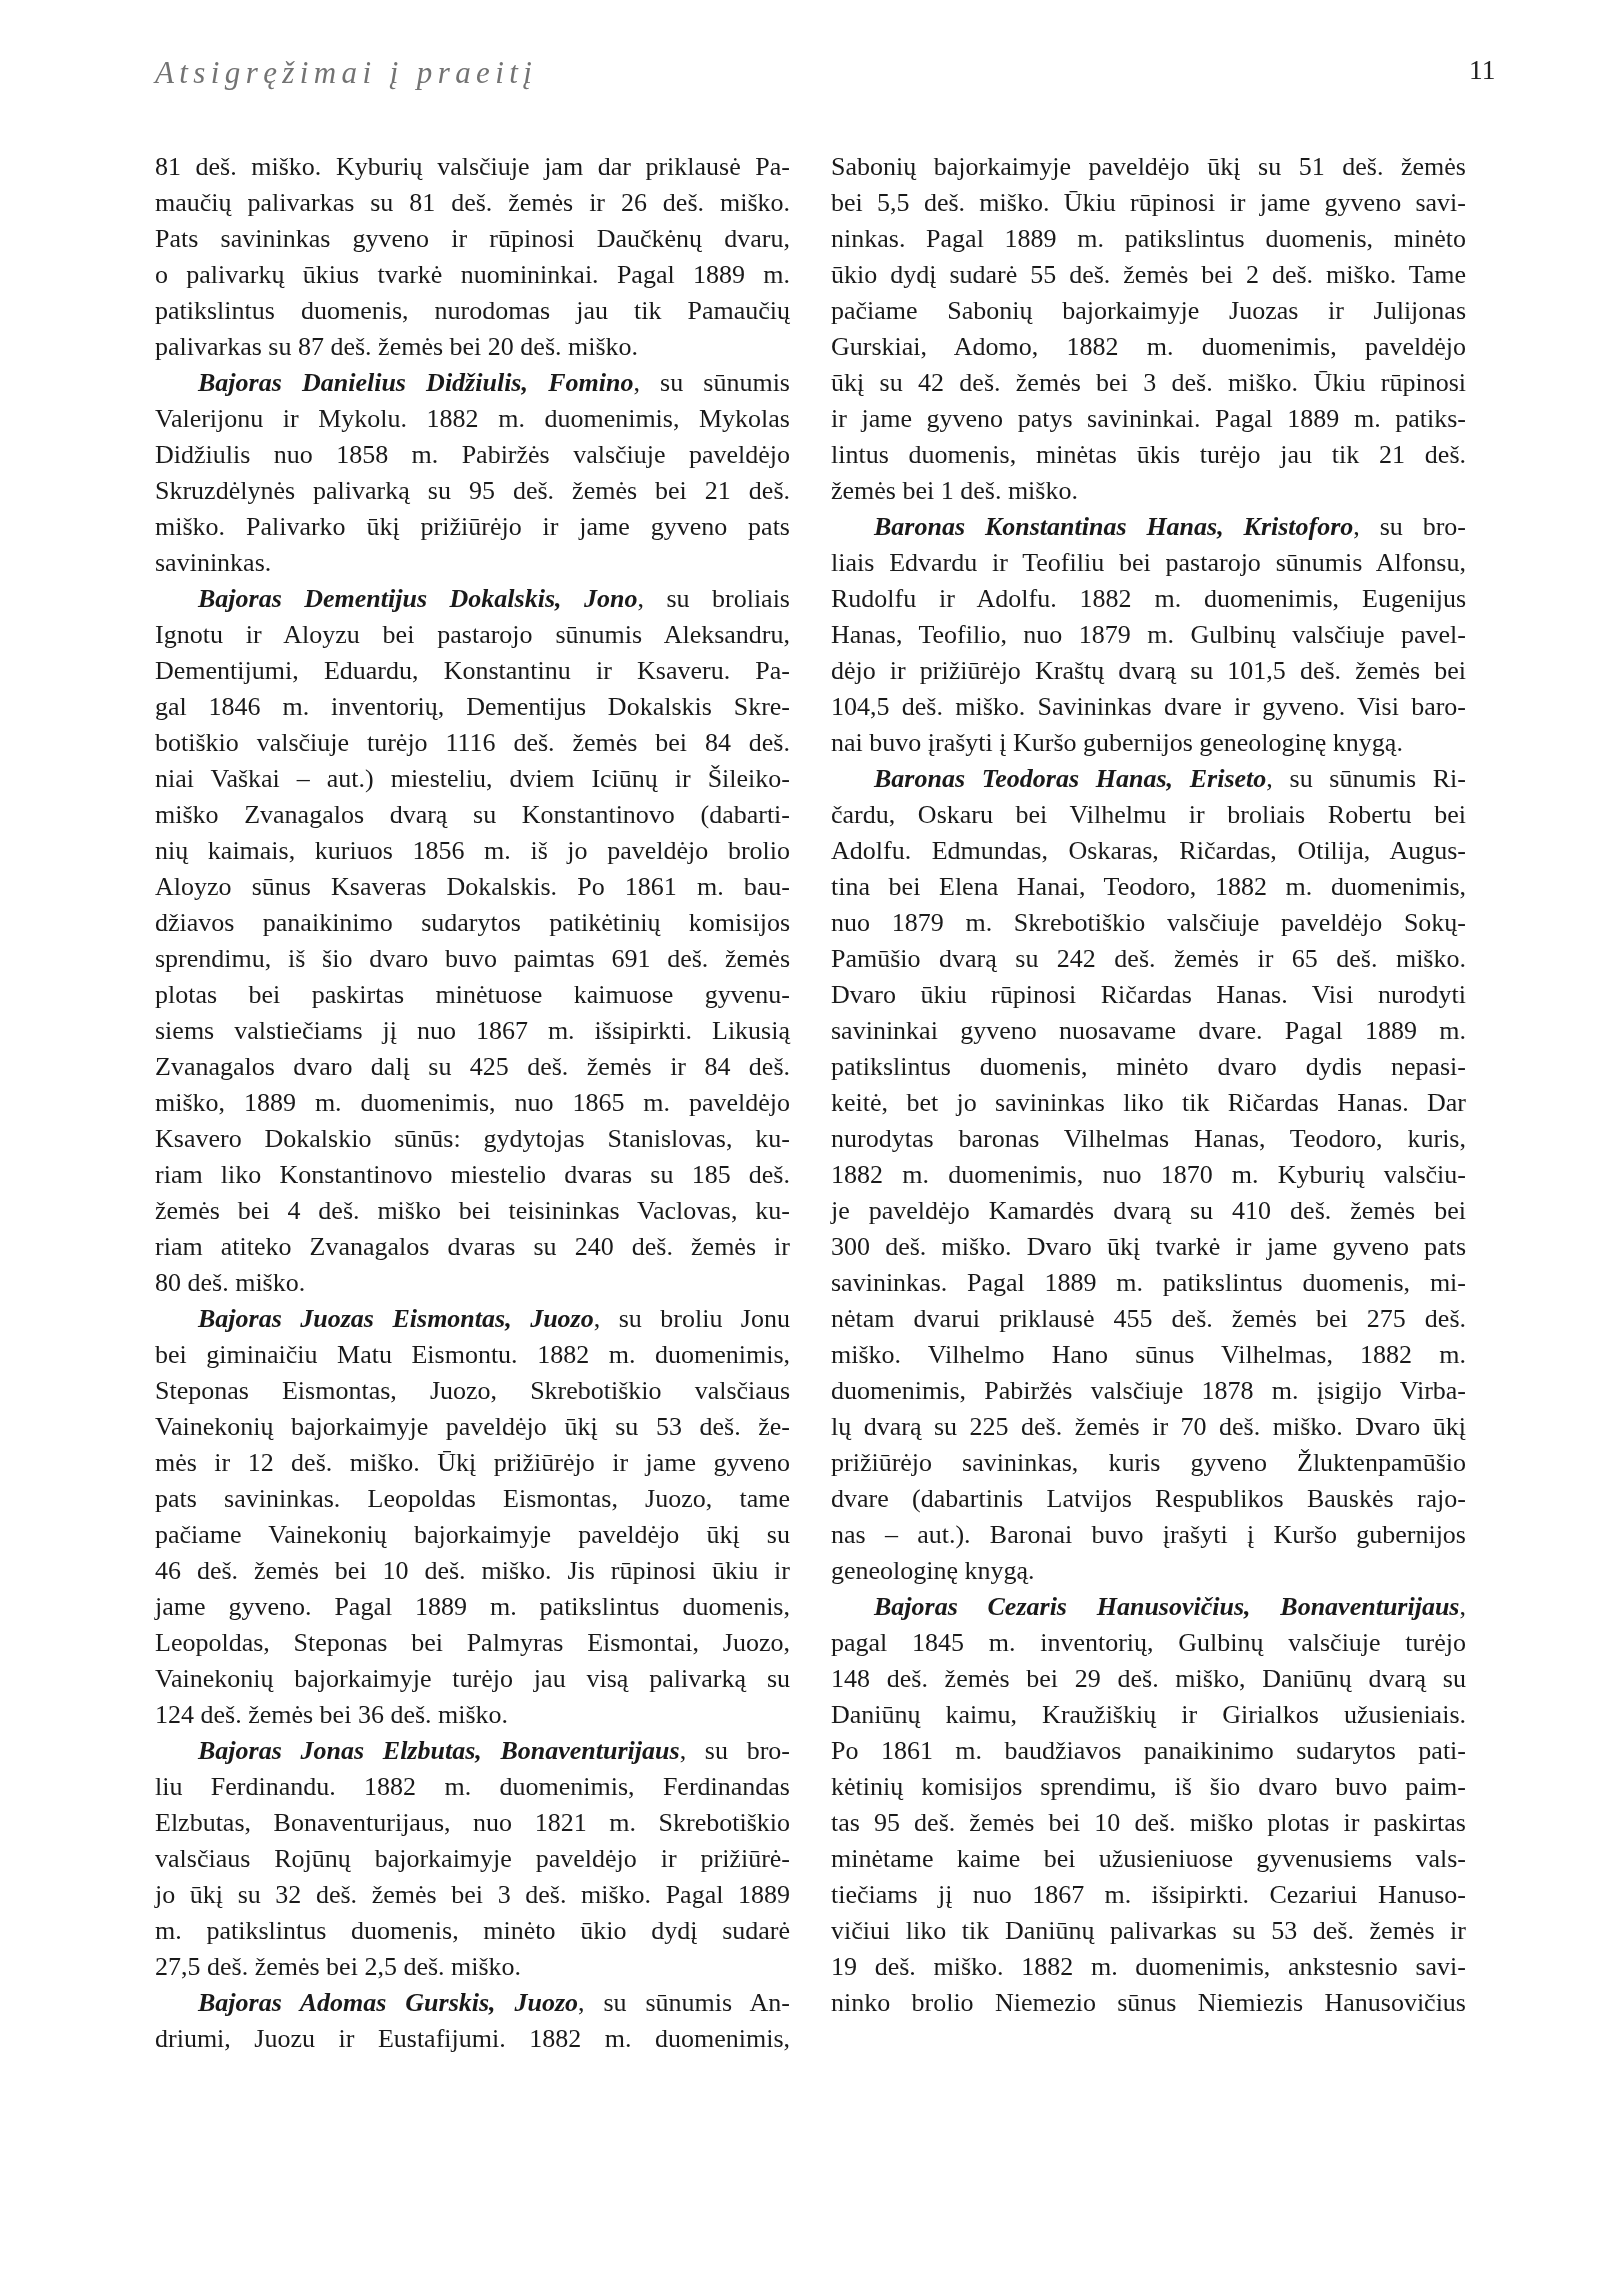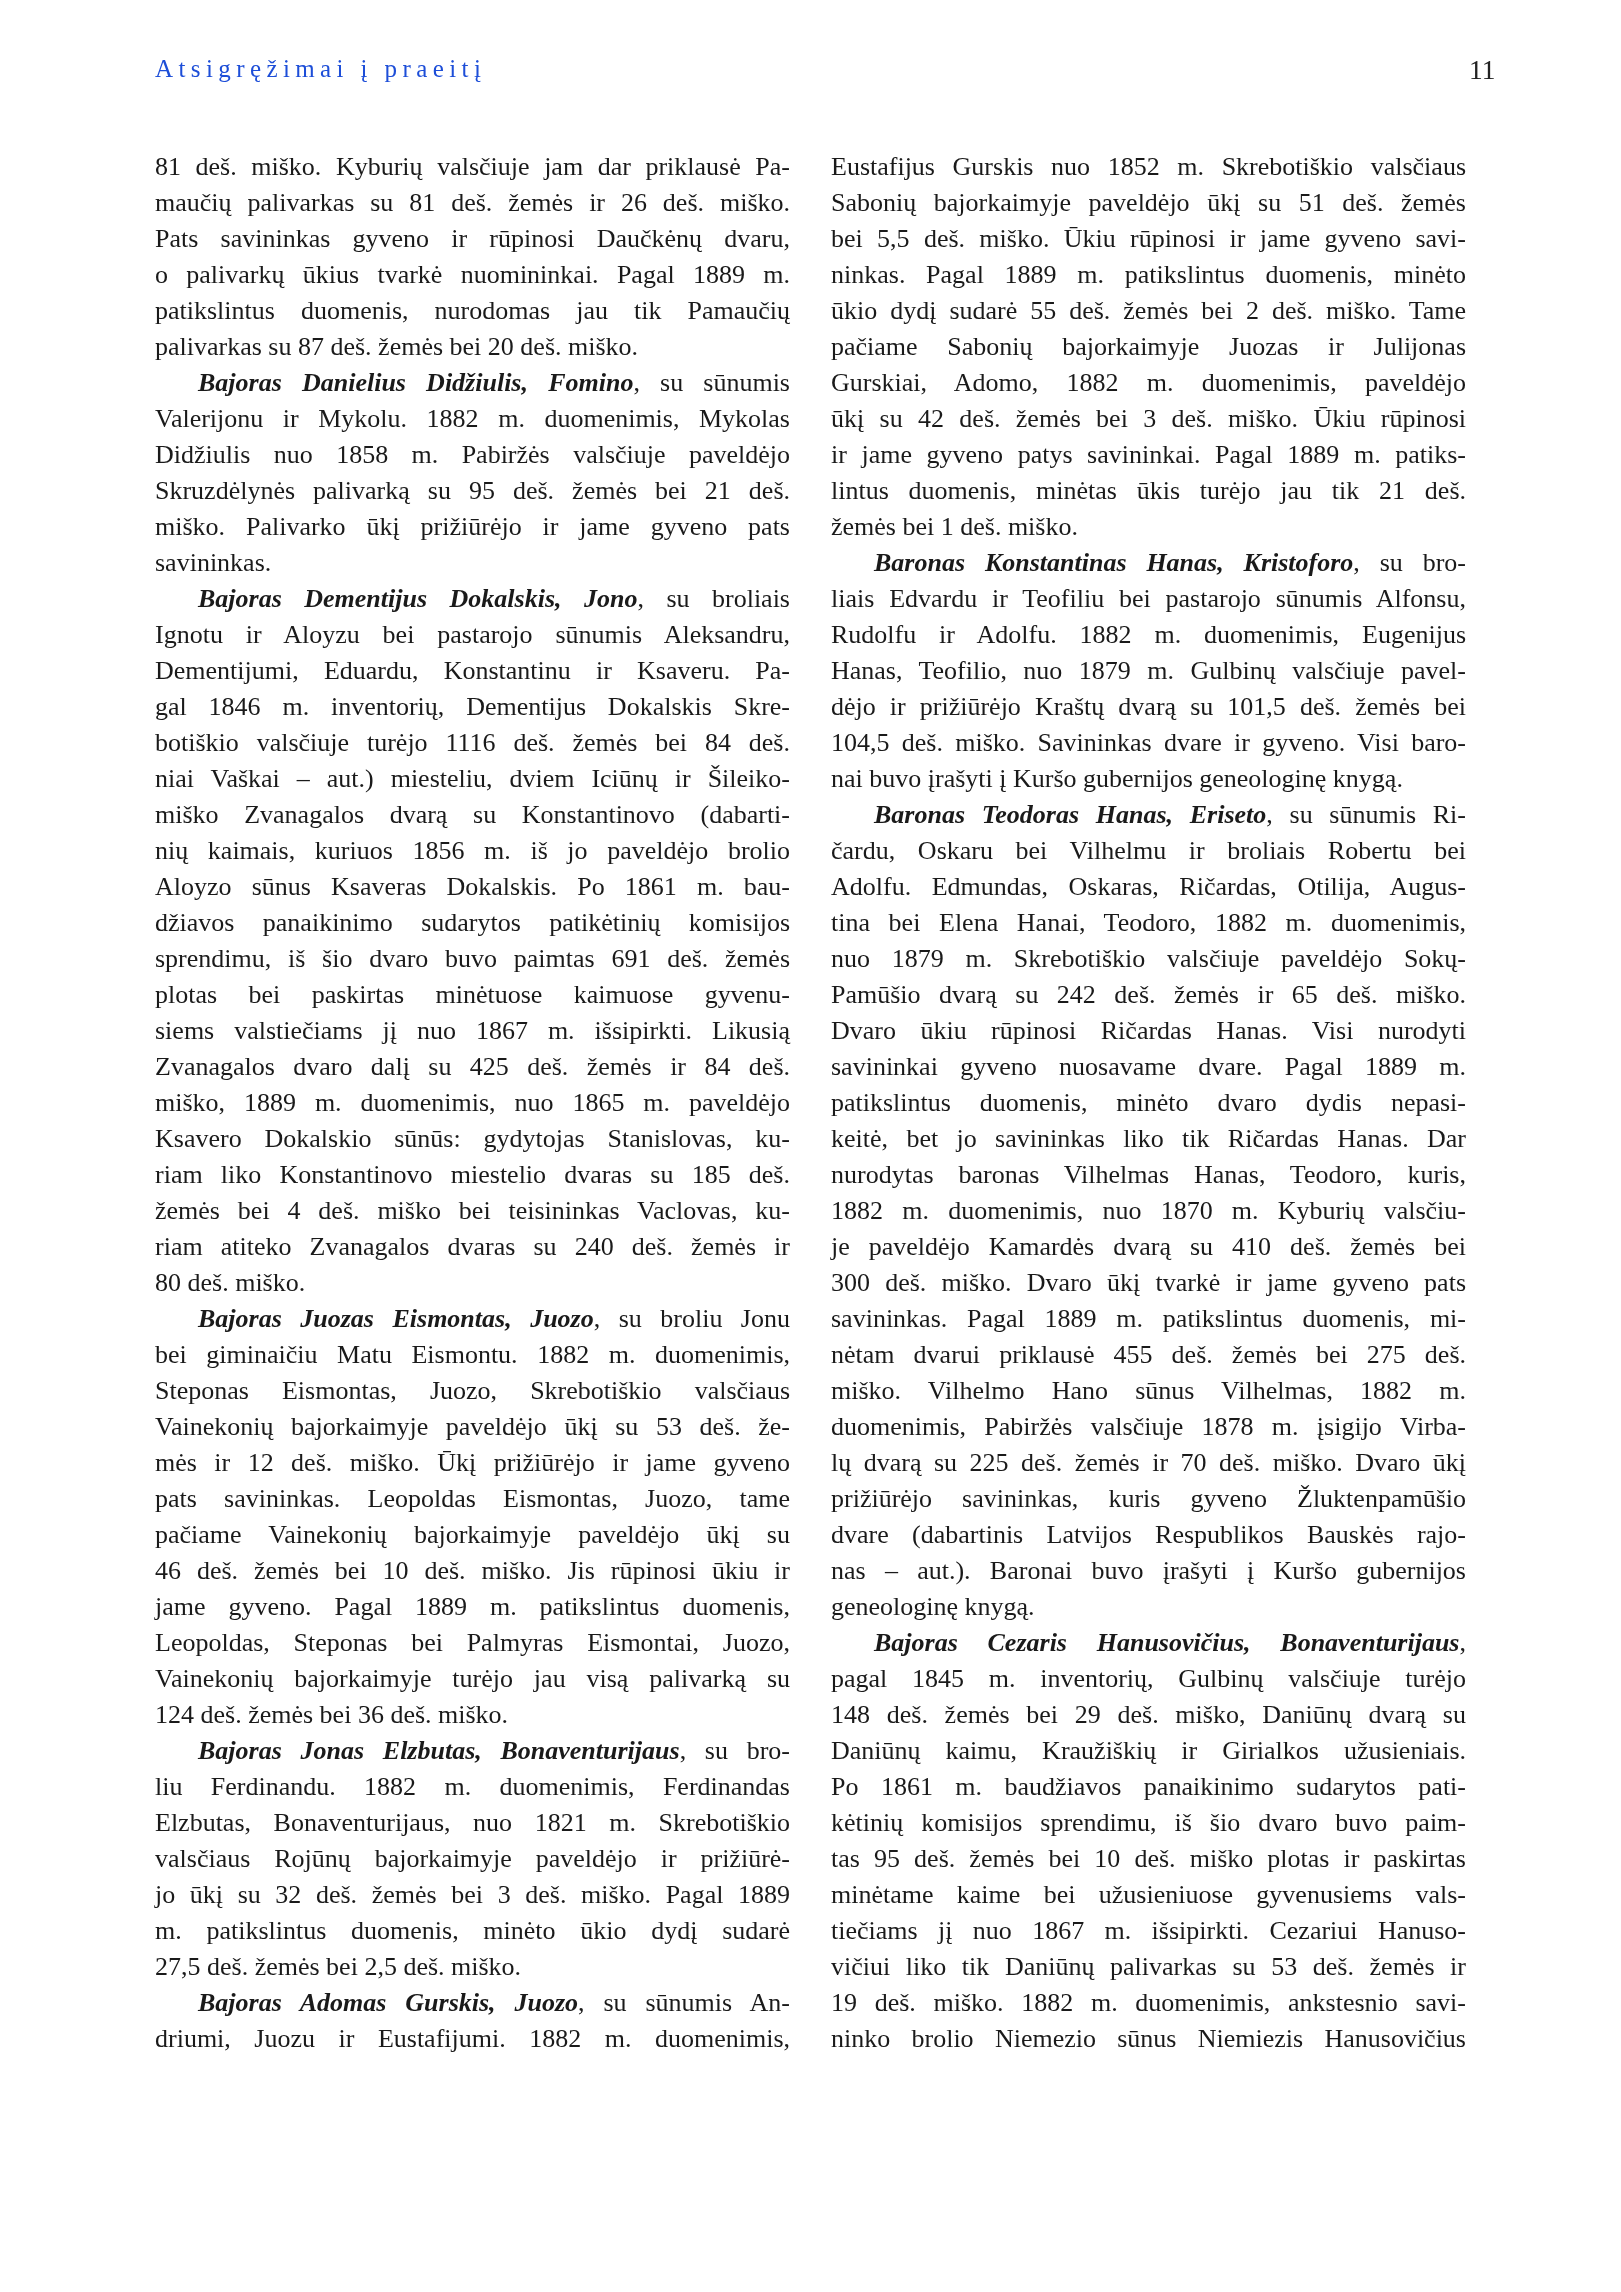--- a/index.html
+++ b/index.html
@@ -1,19 +1,19 @@
 <!DOCTYPE html>
 <html><head>
 <meta charset="utf-8">
 <style>
   html, body { margin: 0; padding: 0; background: #ffffff; }
   body { width: 1621px; height: 2293px; position: relative; overflow: hidden;
          font-family: "Liberation Serif", "DejaVu Serif", serif; color: #1a1a1a; }
-  .running-head { position: absolute; left: 155px; top: 55px; font-size: 25px;
-                  letter-spacing: 5.4px; color: #1d4ed8; }
+  .running-head { position: absolute; left: 155px; top: 55px; font-size: 31px;
+                  letter-spacing: 5.4px; color: #737373; font-style: italic; }
   .page-number { position: absolute; left: 1469px; top: 55px; font-size: 27.4px; color: #222; }
   .column { position: absolute; top: 149px; width: 635px; font-size: 26px; line-height: 36px; }
   .col-left { left: 155px; }
   .col-right { left: 831px; }
   .line { display: block; white-space: nowrap; height: 36px; text-align: justify; text-align-last: justify; }
   .line.last { text-align-last: left; }
   .line.indent { padding-left: 43px; }
   .line b i, .line .name { font-weight: bold; font-style: italic; }
 </style>
 </head>
@@ -71,21 +71,20 @@
     <span class="line"><span>liu Ferdinandu. 1882 m. duomenimis, Ferdinandas</span></span>
     <span class="line"><span>Elzbutas, Bonaventurijaus, nuo 1821 m. Skrebotiškio</span></span>
     <span class="line"><span>valsčiaus Rojūnų bajorkaimyje paveldėjo ir prižiūrė-</span></span>
     <span class="line"><span>jo ūkį su 32 deš. žemės bei 3 deš. miško. Pagal 1889</span></span>
     <span class="line"><span>m. patikslintus duomenis, minėto ūkio dydį sudarė</span></span>
     <span class="line last"><span>27,5 deš. žemės bei 2,5 deš. miško.</span></span>
     <span class="line indent"><span class="name">Bajoras Adomas Gurskis, Juozo</span><span>, su sūnumis An-</span></span>
     <span class="line"><span>driumi, Juozu ir Eustafijumi. 1882 m. duomenimis,</span></span>
   </div>
 <div class="column col-right">
-    <span class="line"><span>Eustafijus Gurskis nuo 1852 m. Skrebotiškio valsčiaus</span></span>
     <span class="line"><span>Sabonių bajorkaimyje paveldėjo ūkį su 51 deš. žemės</span></span>
     <span class="line"><span>bei 5,5 deš. miško. Ūkiu rūpinosi ir jame gyveno savi-</span></span>
     <span class="line"><span>ninkas. Pagal 1889 m. patikslintus duomenis,  minėto</span></span>
     <span class="line"><span>ūkio dydį sudarė 55 deš. žemės bei 2 deš. miško. Tame</span></span>
     <span class="line"><span>pačiame Sabonių bajorkaimyje Juozas ir Julijonas</span></span>
     <span class="line"><span>Gurskiai, Adomo, 1882 m. duomenimis, paveldėjo</span></span>
     <span class="line"><span>ūkį su 42 deš. žemės bei 3 deš. miško. Ūkiu rūpinosi</span></span>
     <span class="line"><span>ir jame gyveno patys savininkai. Pagal 1889 m. patiks-</span></span>
     <span class="line"><span>lintus duomenis, minėtas ūkis turėjo jau tik 21 deš.</span></span>
     <span class="line last"><span>žemės bei 1 deš. miško.</span></span>

